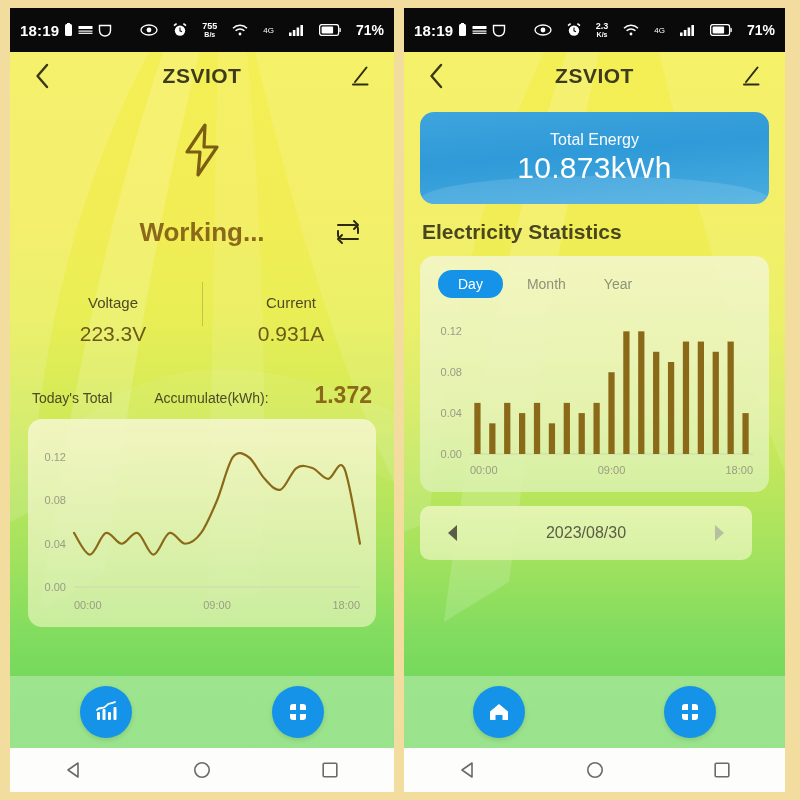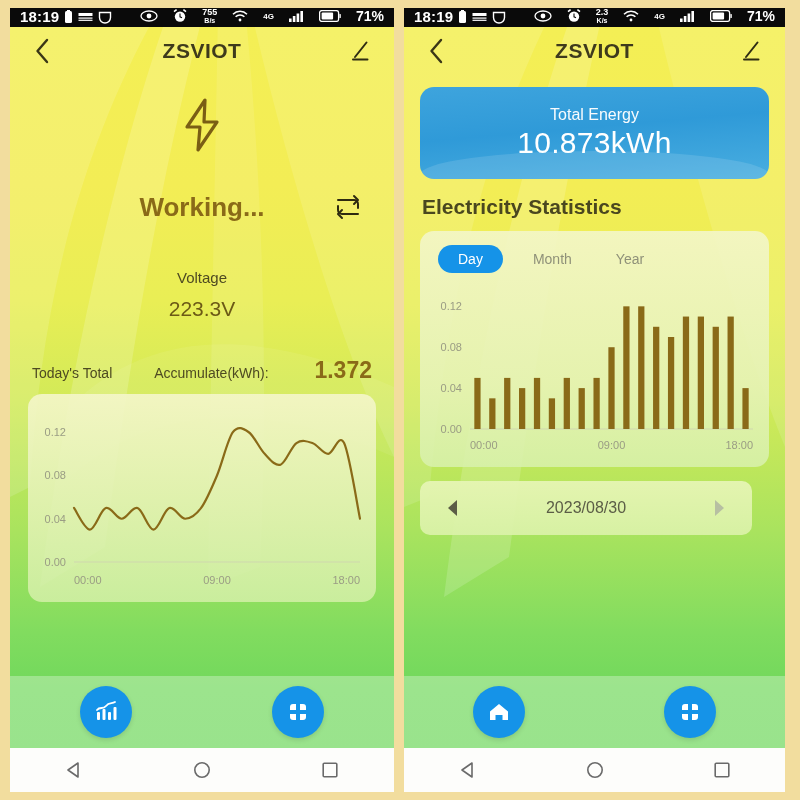--- a/index.html
+++ b/index.html
@@ -23,39 +23,39 @@
     height: 784px;
     overflow: hidden;
     display: flex;
     flex-direction: column;
     background: #f5f05a;
   }
   .phone.right { width: 381px; }
 
   
   .statusbar {
-    height: 19px;
+    height: 44px;
     background: #0a0a0a;
     color: #ffffff;
     display: flex;
-    align-items: flex-start;
+    align-items: center;
     padding: 0 10px;
     font-size: 14px;
     font-weight: bold;
     flex: none;
   }
   .sb-left { display: flex; align-items: center; gap: 5px; }
   .sb-right { margin-left: auto; display: flex; align-items: center; gap: 15px; }
   .sb-time { font-size: 15px; letter-spacing: .2px; }
   .ico { display: inline-block; line-height: 0; }
   .netspeed { display: flex; flex-direction: column; align-items: center; line-height: 1; font-size: 8px; font-weight: bold; }
   .netspeed .v { font-size: 9px; }
   .netspeed .u { font-size: 7px; }
   .battpct { font-size: 14px; font-weight: bold; }
-  .g4 { font-size: 8px; vertical-align: super; font-weight: bold; }
+  .g4 { font-size: 8px; vertical-align: super; font-weight: normal; }
 
   
   .appbody {
     position: relative;
     flex: 1;
     background: linear-gradient(180deg,#f4ef55 0%, #f3ed55 22%, #e9ee55 38%, #d2ea58 52%, #a9e35e 70%, #81dc5f 84%, #71d85c 92%, #6ed75b 100%);
     overflow: hidden;
     display: flex;
     flex-direction: column;
   }
@@ -233,21 +233,21 @@
     z-index: 2;
     margin: 12px 16px 0 16px;
     border-radius: 14px;
     background: linear-gradient(180deg, rgba(243,246,198,.93) 0%, rgba(230,243,183,.9) 65%, rgba(216,241,172,.87) 100%);
     padding: 12px 0 8px 0;
     flex: none;
   }
   .tabs {
     display: flex;
     align-items: center;
-    gap: 16px;
+    gap: 10px;
     padding: 2px 0 6px 18px;
   }
   .tab {
     font-size: 14px;
     color: #8f9179;
     padding: 6px 14px;
     border-radius: 14px;
   }
   .tab.active {
     background: #1593e8;
@@ -391,20 +391,24 @@
                 <path d="M9 24l-4-4 4-4" stroke="#2d2a10" stroke-width="2" fill="none" stroke-linecap="round" stroke-linejoin="round"></path>
               </svg>
           </span>
         </div>
       </div>
 
       <div class="metrics">
         <div class="metric">
           <div class="lbl">Voltage</div>
           <div class="val">223.3V</div>
+        </div>
+        <div class="metric">
+          <div class="lbl">Current</div>
+          <div class="val">0.931A</div>
         </div>
       </div>
 
       <div class="energy-row">
         <span class="e-lbl">Today's Total</span>
         <span class="e-acc">Accumulate(kWh):</span>
         <span class="e-val">1.372</span>
       </div>
 
       <div class="chart-card left-card">

